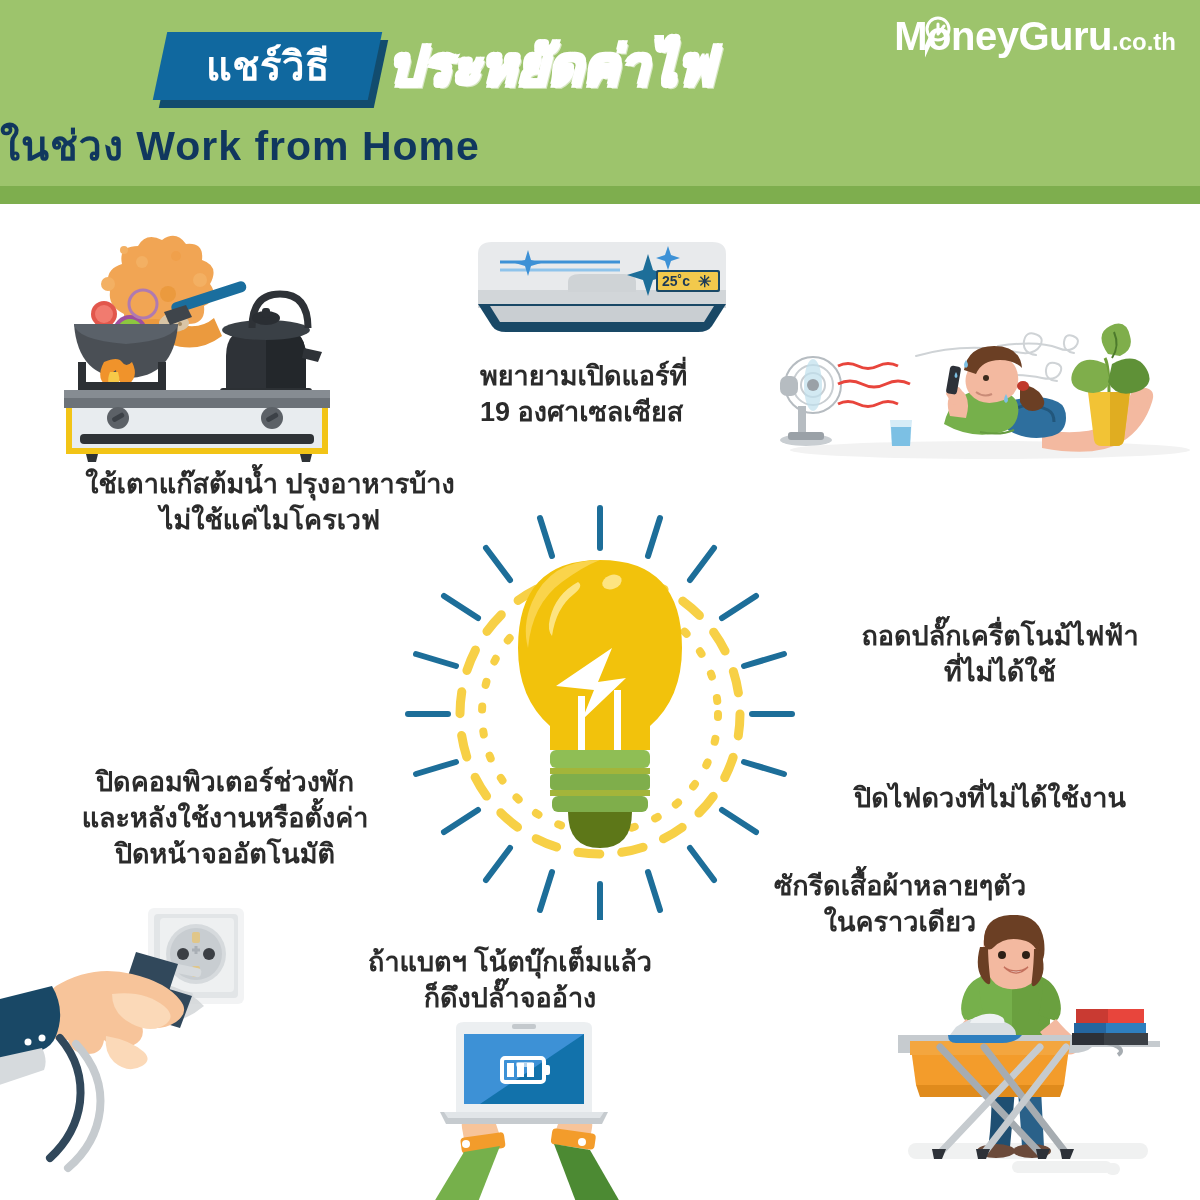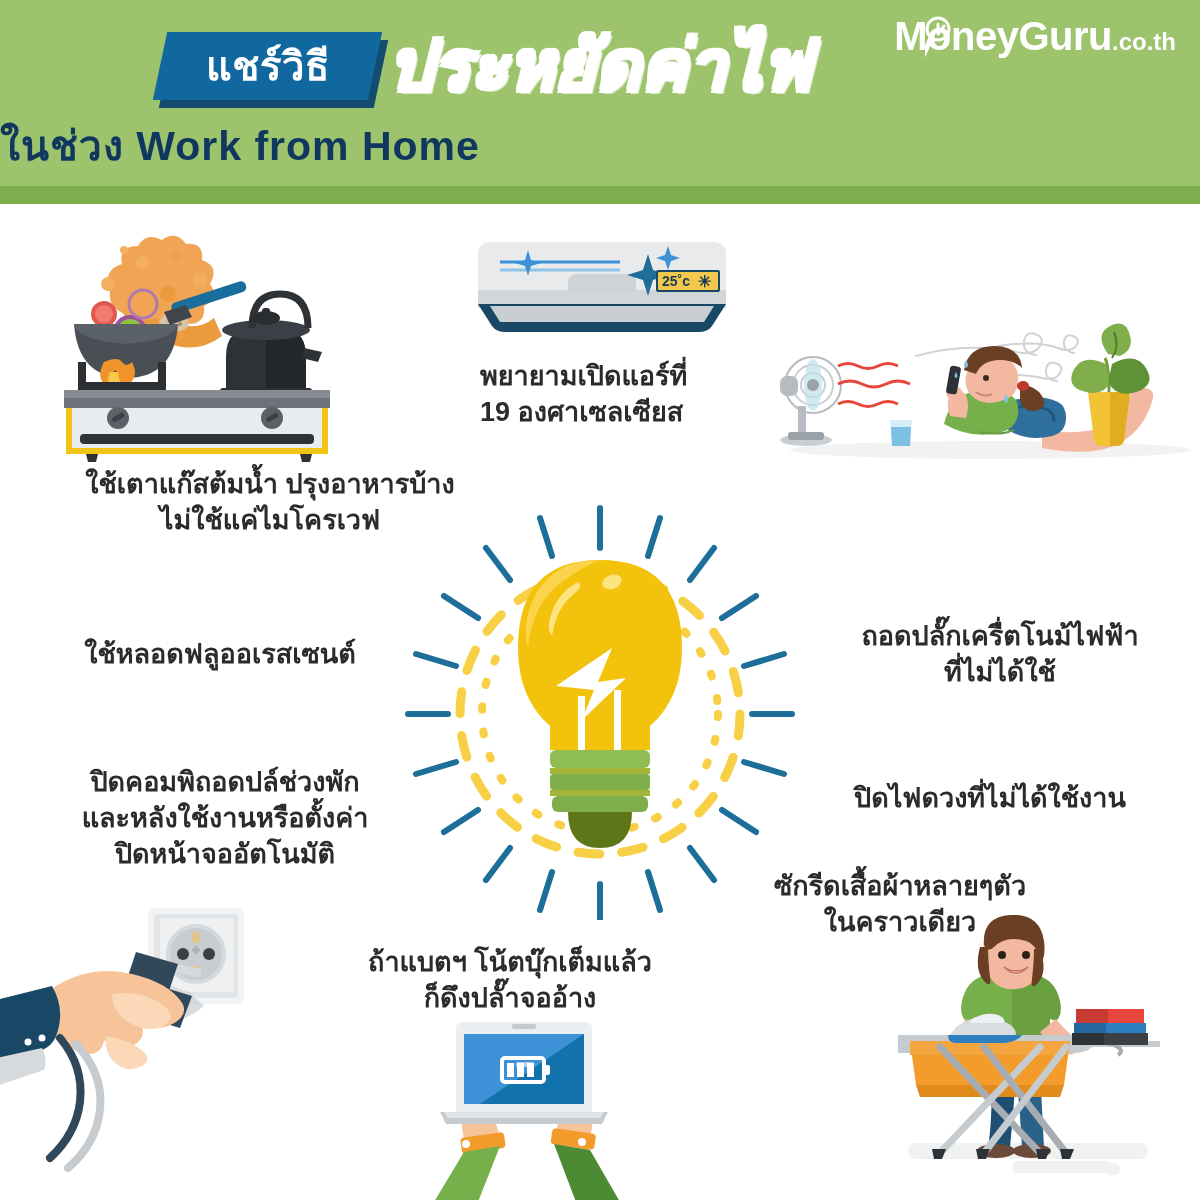--- a/index.html
+++ b/index.html
@@ -31,21 +31,21 @@
     transform:skewX(-12deg);
     display:flex;align-items:center;justify-content:center;
   }
   .badge-text{
     transform:skewX(12deg);
     color:#ffffff;font-size:40px;font-weight:bold;line-height:1;
     letter-spacing:0.5px;
   }
   .title-main{
     position:absolute;left:388px;top:34px;
-    color:#ffffff;font-size:70px;font-weight:bold;font-style:italic;
+    color:#ffffff;font-size:54px;font-weight:bold;font-style:italic;
     line-height:64px;white-space:nowrap;
     text-shadow:
        2px 2px 0 #ffffff,-2px 2px 0 #ffffff,2px -2px 0 #ffffff,-2px -2px 0 #ffffff,
        3px 3px 0 rgba(255,255,255,.6);
   }
   .title-sub{
     position:absolute;left:0;top:124px;width:1200px;
     color:#10375e;font-size:41px;font-weight:bold;line-height:44px;
     letter-spacing:1px;
   }
@@ -306,26 +306,25 @@
         <rect x="150" y="250" width="100" height="18" rx="6" fill="#8fbe55"></rect>
         <rect x="150" y="268" width="100" height="6" fill="#a3b53a"></rect>
         <rect x="150" y="274" width="100" height="16" rx="4" fill="#7fae4b"></rect>
         <rect x="150" y="290" width="100" height="6" fill="#a3b53a"></rect>
         <rect x="152" y="296" width="96" height="16" rx="6" fill="#7fae4b"></rect>
         <path d="M168 312 L232 312 Q232 348 200 348 Q168 348 168 312 Z" fill="#5d7718"></path>
       </g>
     </svg>
   </div>
 
-  <div class="cap" style="left:40px;top:636px;width:360px;">ใช้หลอดฟลูออเรสเซนต์</div>
 
   <div class="cap" style="left:800px;top:618px;width:400px;">ถอดปลั๊กเครื่ตโนม้ไฟฟ้า
 ที่ไม่ได้ใช้</div>
 
-  <div class="cap" style="left:40px;top:764px;width:370px;">ปิดคอมพิถอดปล์ช่วงพัก
+  <div class="cap" style="left:40px;top:764px;width:370px;">ปิดคอมพิวเตอร์ช่วงพัก
 และหลังใช้งานหรือตั้งค่า
 ปิดหน้าจออัตโนมัติ</div>
 
   <div class="cap" style="left:790px;top:780px;width:400px;">ปิดไฟดวงที่ไม่ได้ใช้งาน</div>
 
   <div class="cap" style="left:710px;top:868px;width:380px;">ซักรีดเสื้อผ้าหลายๆตัว
 ในคราวเดียว</div>
 
   <div class="cap" style="left:330px;top:944px;width:360px;">ถ้าแบตฯ โน้ตบุ๊กเต็มแล้ว
 ก็ดึงปลั๊าจออ้าง</div>

